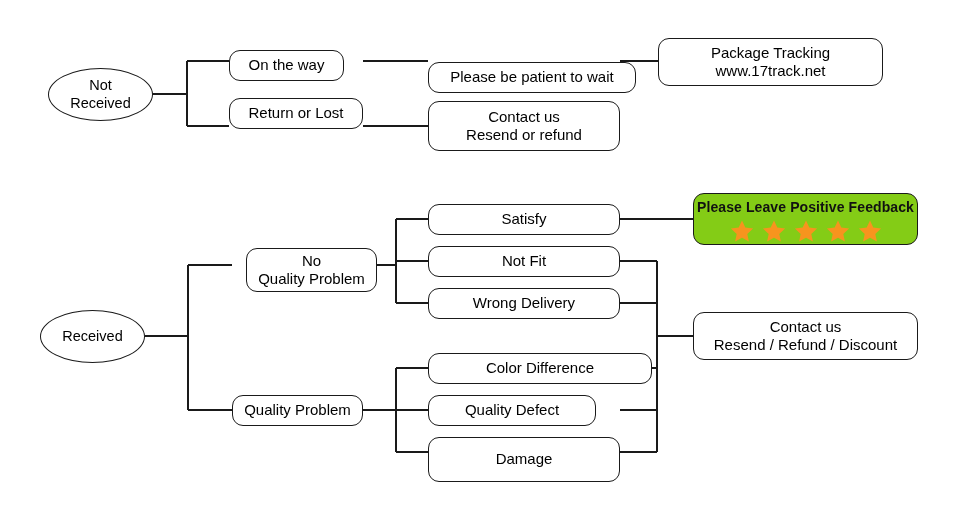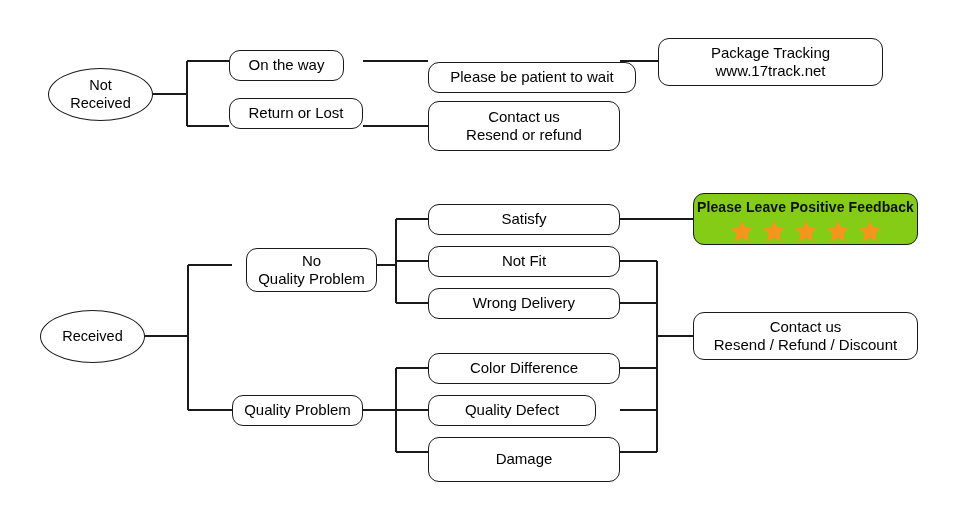--- a/index.html
+++ b/index.html
@@ -165,21 +165,21 @@
   </div>
 
   <div class="node rbox" style="left:428px; top:246px; width:192px; height:31px;">
     <span>Not Fit</span>
   </div>
 
   <div class="node rbox" style="left:428px; top:288px; width:192px; height:31px;">
     <span>Wrong Delivery</span>
   </div>
 
-  <div class="node rbox" style="left:428px; top:353px; width:192px; height:31px;">
+  <div class="node rbox" style="left:428px; top:353px; width:224px; height:31px;">
     <span>Color Difference</span>
   </div>
 
   <div class="node rbox" style="left:428px; top:395px; width:168px; height:31px;">
     <span>Quality Defect</span>
   </div>
 
   <div class="node rbox" style="left:428px; top:437px; width:192px; height:45px;">
     <span>Damage</span>
   </div>

